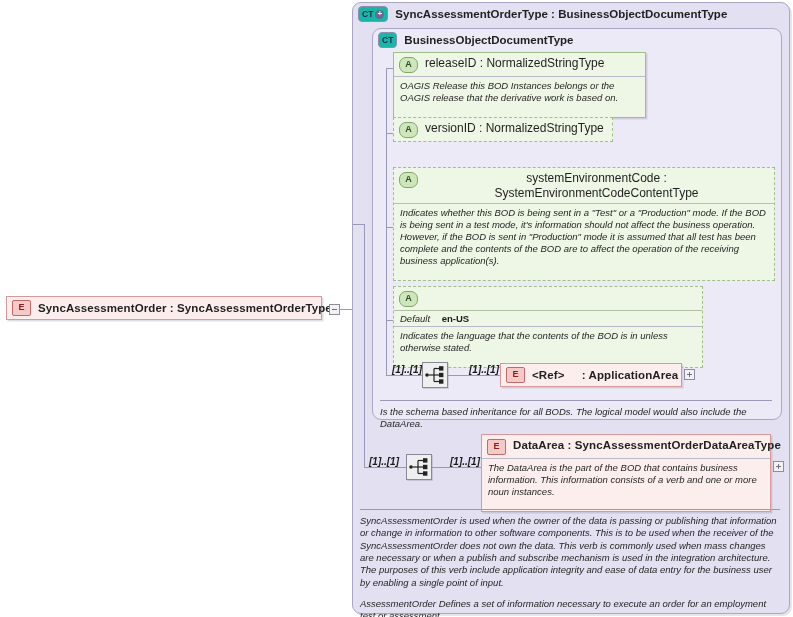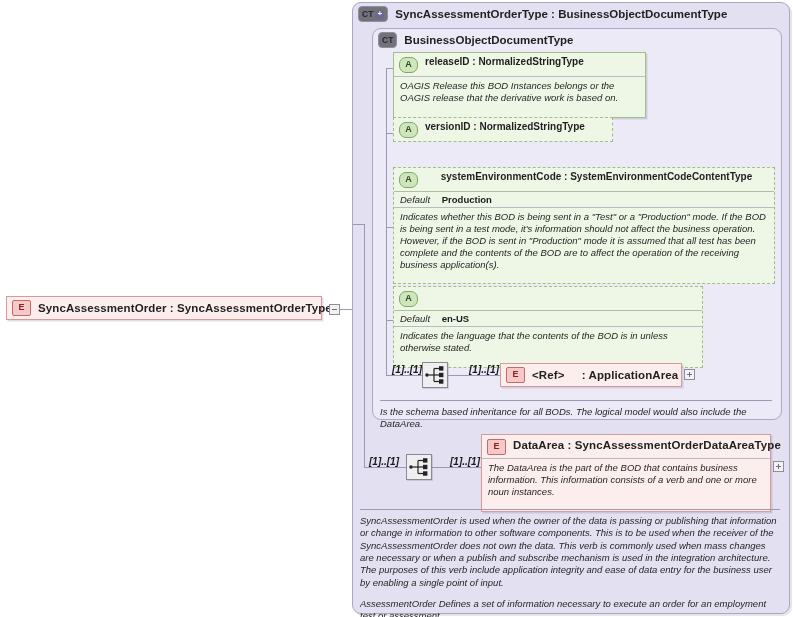--- a/index.html
+++ b/index.html
@@ -92,22 +92,22 @@
     border-style: solid;
     box-shadow: 1.5px 1.5px 0 rgba(120,110,140,0.22);
   }
   .abox.dashed { border-style: dashed; }
   .abox .hdr {
     display: flex;
     align-items: flex-start;
     padding: 3px 6px 3px 5px;
   }
   .abox .title {
-    font-size: 10px;
-    font-weight: bold;
+    font-size: 12px;
+    font-weight: normal;
     color: #1f1f1f;
     line-height: 1.22;
   }
   .badge-a {
     width: 17px; height: 14px;
     border: 1px solid #7fa866;
     background: #cfe6bc;
     border-radius: 7px;
     color: #2f4a22;
     font-size: 9px;
@@ -150,21 +150,21 @@
     white-space: nowrap;
   }
   .ct-head .title {
     font-size: 11.5px;
     font-weight: bold;
     color: #1f1f1f;
   }
   .badge-ct {
     height: 14px;
     border: 1px solid #8f8dae;
-    background: #737373;
+    background: #14b8a6;
     border-radius: 4px;
     color: #26244a;
     font-size: 8.5px;
     font-weight: bold;
     line-height: 13px;
     text-align: center;
     margin-right: 7px;
     padding: 0 3px;
     flex: none;
     display: flex;
@@ -265,24 +265,20 @@
     <span class="badge-a">A</span>
     <span class="title"><span>versionID</span><span> : </span><span>NormalizedStringType</span></span>
   </div>
 </div>
 
 <div class="hline" style="left:386px; top:227px; width:8px;"></div>
 <div class="abox dashed" style="left:393px; top:167px; width:382px;">
   <div class="hdr">
     <span class="badge-a">A</span>
     <span class="title" style="text-align:center; width:343px;"><span>systemEnvironmentCode</span><span> : </span><span>SystemEnvironmentCodeContentType</span></span>
-  </div>
-  <div class="defrow">
-    <span class="dlabel">Default</span>
-    <span class="dval">Production</span>
   </div>
   <div class="doc">Indicates whether this BOD is being sent in a "Test" or a "Production" mode. If the BOD is being sent in a test mode, it's information should not affect the business operation. However, if the BOD is sent in "Production" mode it is assumed that all test has been complete and the contents of the BOD are to affect the operation of the receiving business application(s).</div>
 </div>
 
 <div class="hline" style="left:386px; top:320px; width:8px;"></div>
 <div class="abox dashed" style="left:393px; top:286px; width:310px;">
   <div class="hdr">
     <span class="badge-a">A</span>
   </div>
   <div class="defrow">

